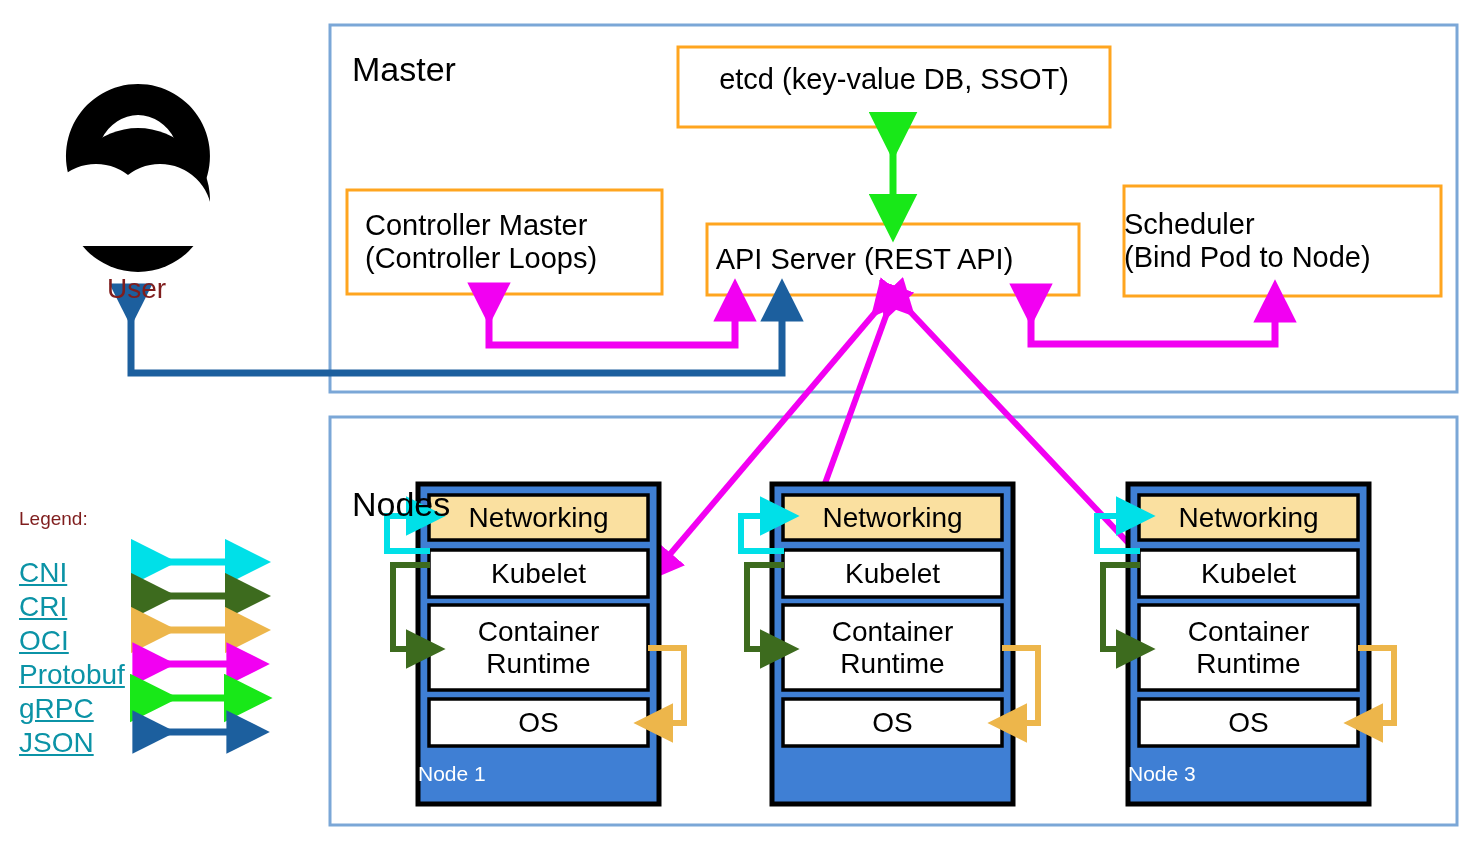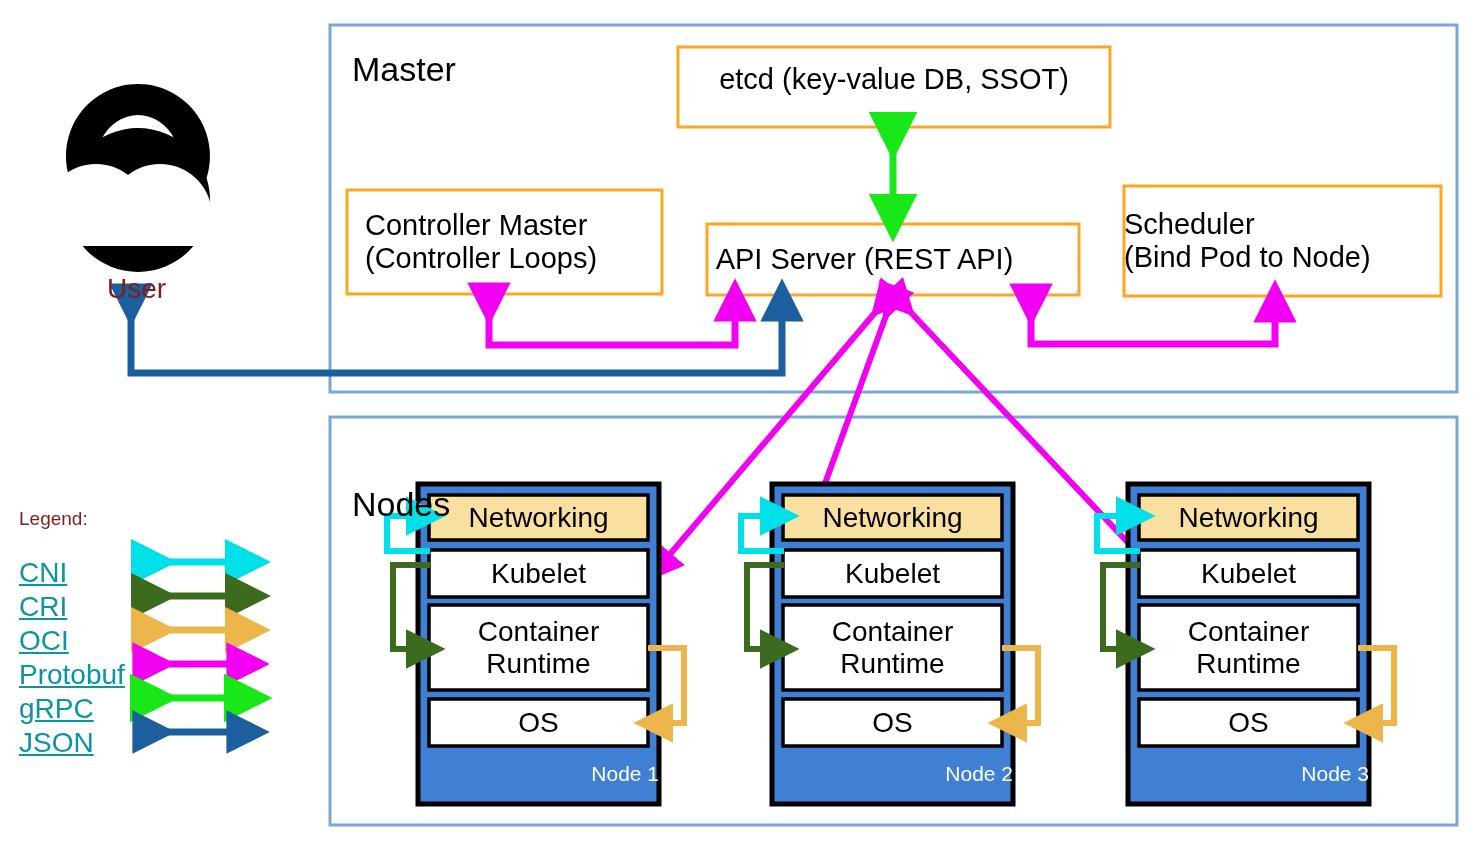--- a/index.html
+++ b/index.html
@@ -57,21 +57,21 @@
     margin-top: 12px;
   }
   .user-label {
     font-size: 28px;
     color: #7f1d1d;
     margin-top: 20px;
   }
   .node-name {
     font-size: 21px;
     color: #ffffff;
-    text-align: right;
+    text-align: left;
     width: 100%;
   }
 </style>
 </head>
 <body>
 
 <div id="stage">
 
   <svg viewBox="0 0 1475 852" xmlns="http://www.w3.org/2000/svg">
     <defs>
@@ -188,21 +188,20 @@
   <div class="box-text" style="position:absolute; left:429px; top:605px; width:219px; height:85px; font-size:28px;">Container
 Runtime</div>
   <div class="box-text" style="position:absolute; left:429px; top:699px; width:219px; height:47px; font-size:28px;">OS</div>
   <div class="lbl node-name" style="left:418px; top:762px; width:241px;">Node 1</div>
 
   <div class="box-text" style="position:absolute; left:783px; top:495px; width:219px; height:45px; font-size:28px;">Networking</div>
   <div class="box-text" style="position:absolute; left:783px; top:550px; width:219px; height:47px; font-size:28px;">Kubelet</div>
   <div class="box-text" style="position:absolute; left:783px; top:605px; width:219px; height:85px; font-size:28px;">Container
 Runtime</div>
   <div class="box-text" style="position:absolute; left:783px; top:699px; width:219px; height:47px; font-size:28px;">OS</div>
-  <div class="lbl node-name" style="left:772px; top:762px; width:241px;">Node 2</div>
 
   <div class="box-text" style="position:absolute; left:1139px; top:495px; width:219px; height:45px; font-size:28px;">Networking</div>
   <div class="box-text" style="position:absolute; left:1139px; top:550px; width:219px; height:47px; font-size:28px;">Kubelet</div>
   <div class="box-text" style="position:absolute; left:1139px; top:605px; width:219px; height:85px; font-size:28px;">Container
 Runtime</div>
   <div class="box-text" style="position:absolute; left:1139px; top:699px; width:219px; height:47px; font-size:28px;">OS</div>
   <div class="lbl node-name" style="left:1128px; top:762px; width:241px;">Node 3</div>
 
   <div class="lbl legend-title" style="left:19px; top:508px;">Legend:</div>
   <div class="lbl legend-link" style="left:19px; top:545px;">CNI</div>

